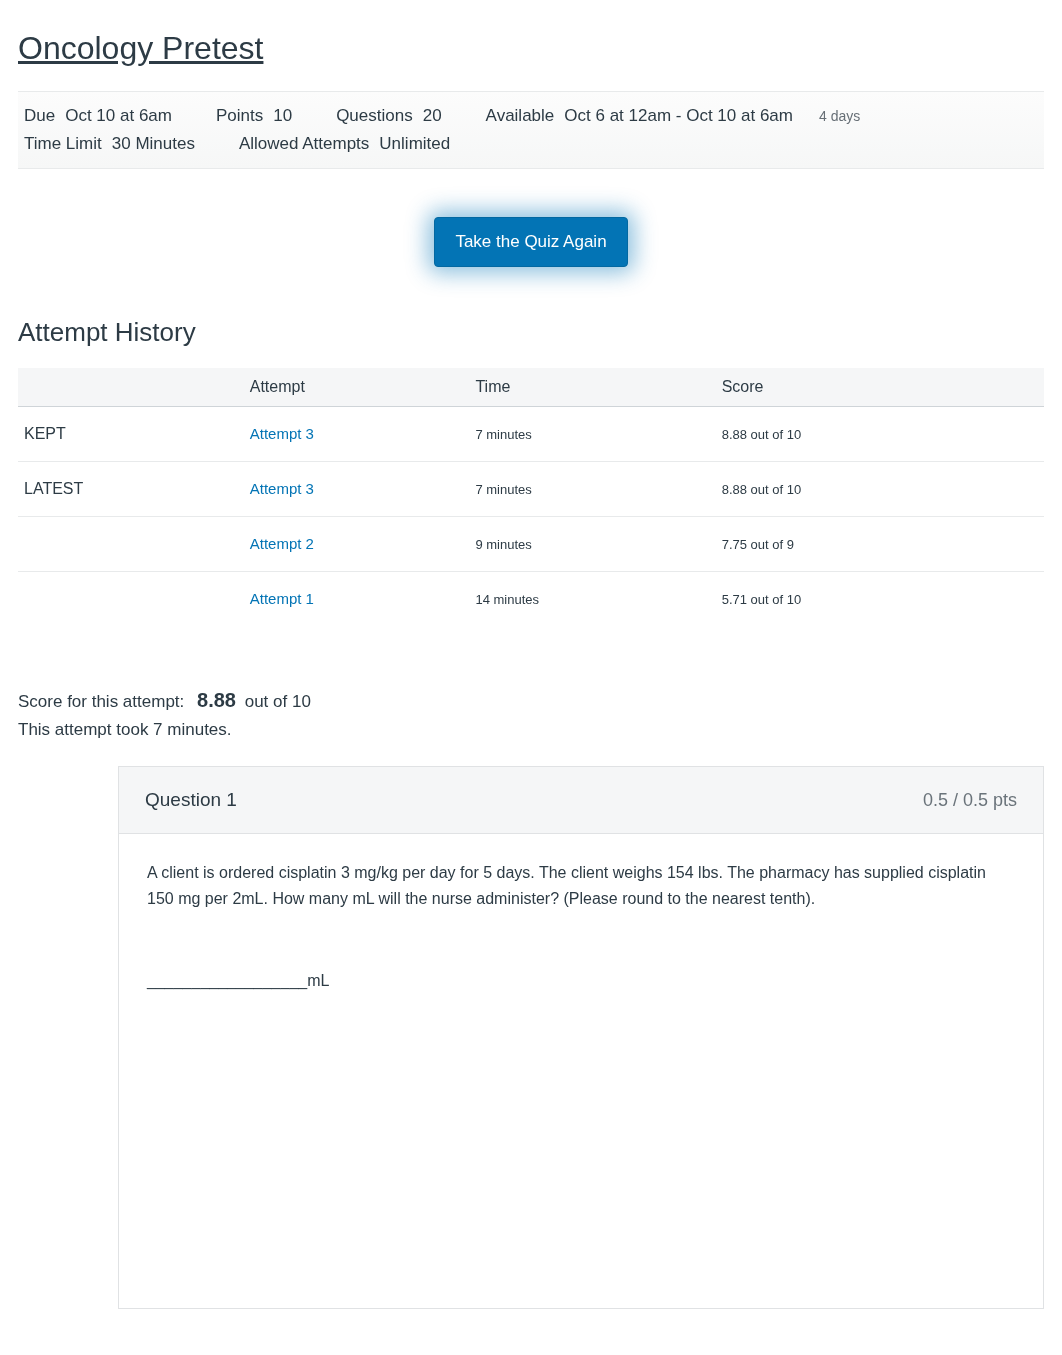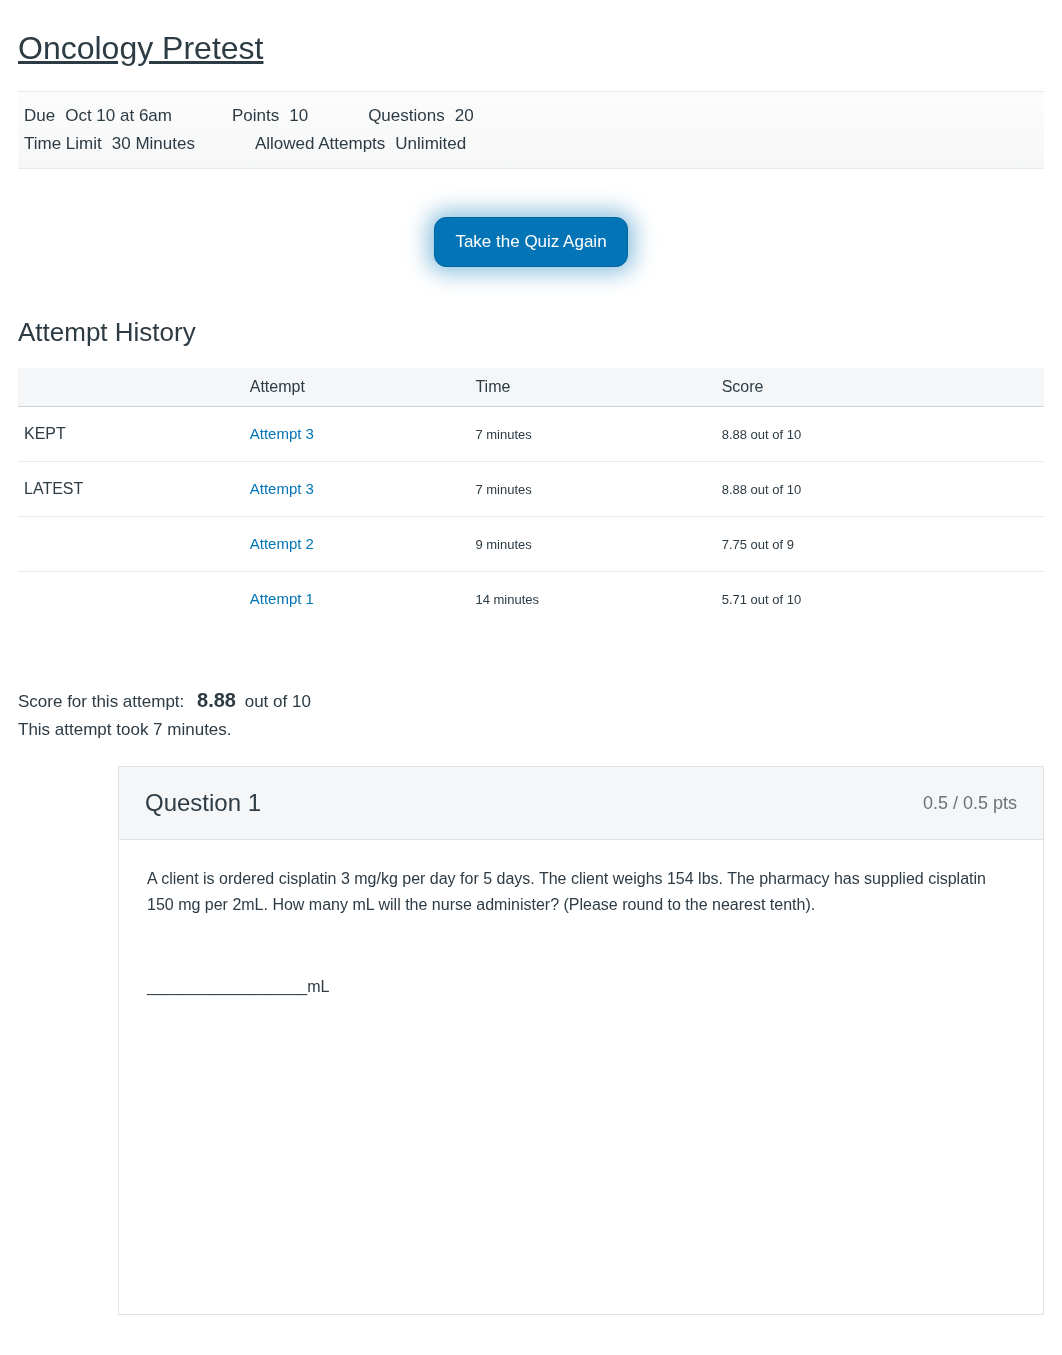--- a/index.html
+++ b/index.html
@@ -29,21 +29,21 @@
       border-right: none;
       padding: 10px 6px;
       background: linear-gradient(#fcfcfc, #f6f7f7);
       font-size: 17px;
       line-height: 28px;
     }
     .meta-row {
       display: flex;
       flex-wrap: wrap;
       align-items: flex-end;
-      gap: 0 60px;
+      gap: 0 44px;
     }
     .meta-item {
       display: inline-flex;
       align-items: baseline;
       gap: 10px;
     }
     .meta-label {
       font-weight: 400;
       color: #2d3b45;
     }
@@ -56,21 +56,21 @@
       margin-left: 16px;
     }
     .take-again {
       text-align: center;
       margin: 48px 0 50px 0;
     }
     .take-again button {
       background: #0374b5;
       color: #ffffff;
       border: 1px solid #0368a1;
-      border-radius: 12px;
+      border-radius: 4px;
       padding: 14px 20px;
       font-size: 17px;
       cursor: pointer;
       box-shadow: 0 0 22px 6px rgba(3,116,181,0.45);
     }
     h2.section {
       font-weight: 400;
       font-size: 26px;
       margin: 14px 0 20px 0;
       color: #2d3b45;
@@ -125,21 +125,21 @@
     }
     .question-header {
       display: flex;
       justify-content: space-between;
       align-items: center;
       background: #f5f6f7;
       border-bottom: 1px solid #e0e2e4;
       padding: 22px 26px;
     }
     .question-title {
-      font-size: 24px;
+      font-size: 19px;
       font-weight: 400;
       color: #2d3b45;
     }
     .question-pts {
       font-size: 18px;
       color: #6a737a;
     }
     .question-body {
       padding: 26px 28px 40px 28px;
       font-size: 16px;
@@ -169,20 +169,25 @@
         <span class="meta-label">Due</span>
         <span class="meta-value">Oct 10 at 6am</span>
       </span>
       <span class="meta-item">
         <span class="meta-label">Points</span>
         <span class="meta-value">10</span>
       </span>
       <span class="meta-item">
         <span class="meta-label">Questions</span>
         <span class="meta-value">20</span>
+      </span>
+      <span class="meta-item">
+        <span class="meta-label">Available</span>
+        <span class="meta-value">Oct 6 at 12am - Oct 10 at 6am</span>
+        <span class="meta-note">4 days</span>
       </span>
     </div>
     <div class="meta-row">
       <span class="meta-item">
         <span class="meta-label">Time Limit</span>
         <span class="meta-value">30 Minutes</span>
       </span>
       <span class="meta-item">
         <span class="meta-label">Allowed Attempts</span>
         <span class="meta-value">Unlimited</span>

